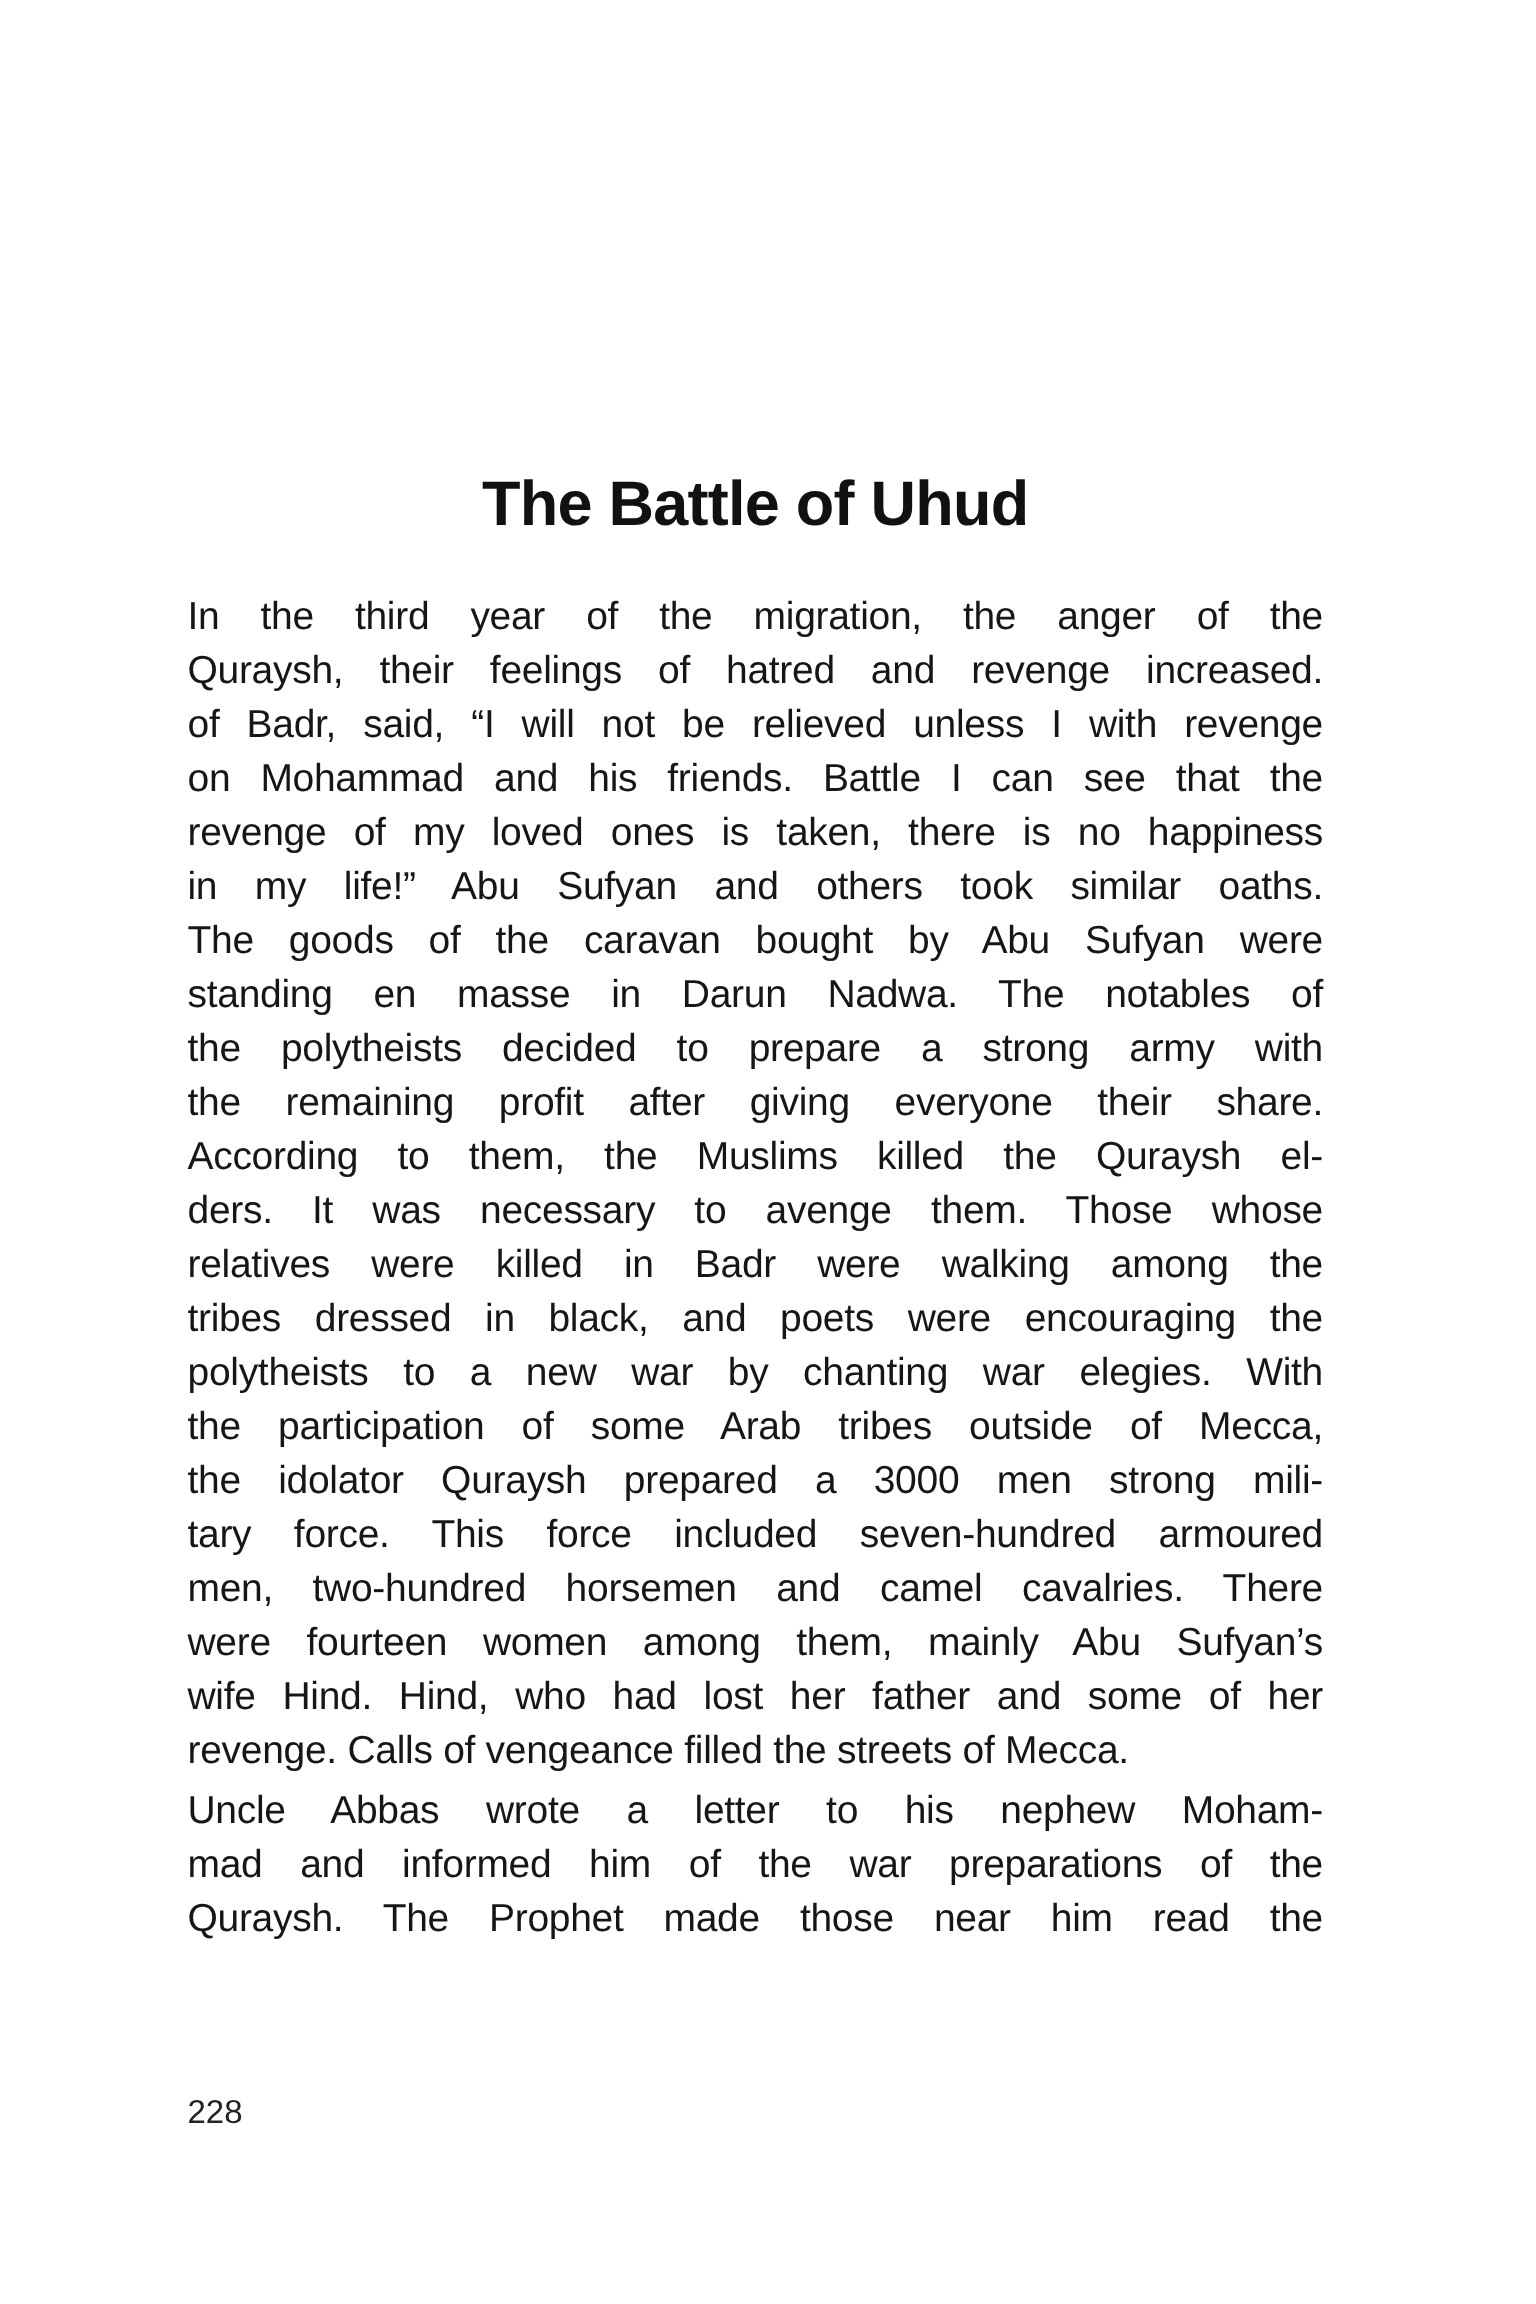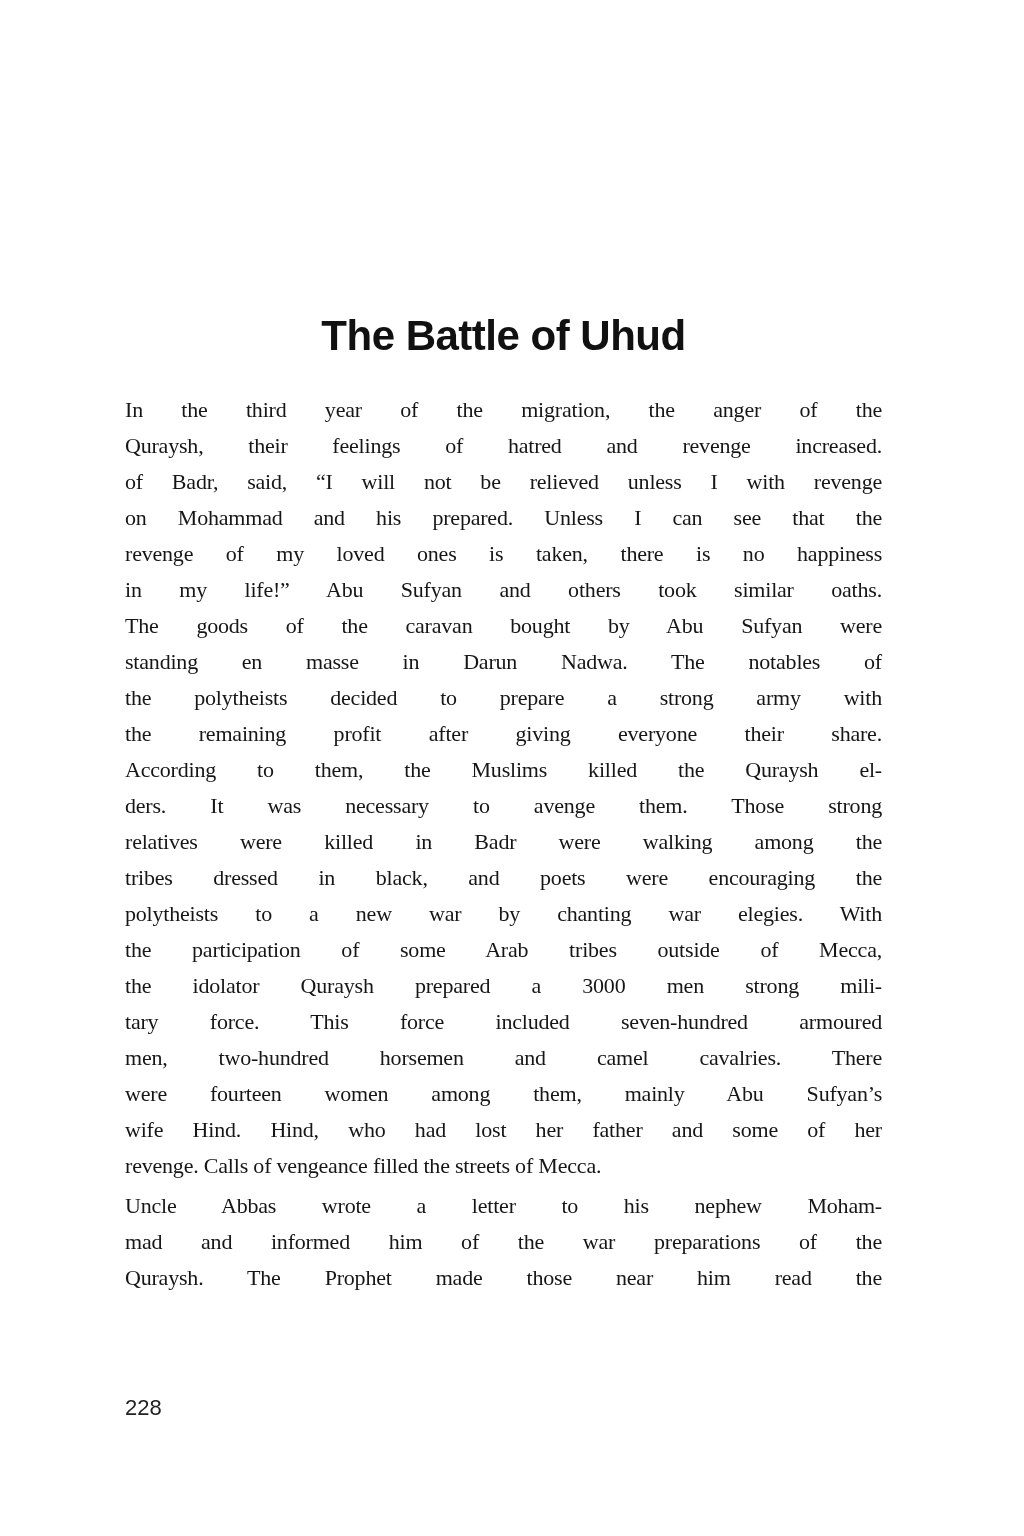--- a/index.html
+++ b/index.html
@@ -32,26 +32,25 @@
   }
   .body-text {
     position: absolute;
     top: 392px;
     left: 125px;
     width: 757px;
   }
   .paragraph { margin: 0; }
   .paragraph + .paragraph { margin-top: 4px; }
   .line {
-    font-size: 22px;
+    font-size: 26px;
     line-height: 36px;
     letter-spacing: -0.2px;
     text-align: justify;
     text-align-last: justify;
-    font-family: Liberation Serif, serif;
   }
   .line.last {
     text-align-last: left;
   }
   .page-number {
     position: absolute;
     left: 125px;
     top: 1392px;
     font-size: 22px;
     line-height: 32px;
@@ -62,29 +61,29 @@
 <body>
 
 <div class="page">
   <h1 class="title">The Battle of Uhud</h1>
 
   <div class="body-text">
       <div class="paragraph">
         <div class="line">In the third year of the migration, the anger of the</div>
         <div class="line">Quraysh, their feelings of hatred and revenge increased.</div>
         <div class="line">of Badr, said, “I will not be relieved unless I with revenge</div>
-        <div class="line">on Mohammad and his prepared. Unless I can see that the</div>
+        <div class="line">on Mohammad and his friends. Battle I can see that the</div>
         <div class="line">revenge of my loved ones is taken, there is no happiness</div>
         <div class="line">in my life!” Abu Sufyan and others took similar oaths.</div>
         <div class="line">The goods of the caravan bought by Abu Sufyan were</div>
         <div class="line">standing en masse in Darun Nadwa. The notables of</div>
         <div class="line">the polytheists decided to prepare a strong army with</div>
         <div class="line">the remaining profit after giving everyone their share.</div>
         <div class="line">According to them, the Muslims killed the Quraysh el-</div>
-        <div class="line">ders. It was necessary to avenge them. Those strong</div>
+        <div class="line">ders. It was necessary to avenge them. Those whose</div>
         <div class="line">relatives were killed in Badr were walking among the</div>
         <div class="line">tribes dressed in black, and poets were encouraging the</div>
         <div class="line">polytheists to a new war by chanting war elegies. With</div>
         <div class="line">the participation of some Arab tribes outside of Mecca,</div>
         <div class="line">the idolator Quraysh prepared a 3000 men strong mili-</div>
         <div class="line">tary force. This force included seven-hundred armoured</div>
         <div class="line">men, two-hundred horsemen and camel cavalries. There</div>
         <div class="line">were fourteen women among them, mainly Abu Sufyan’s</div>
         <div class="line">wife Hind. Hind, who had lost her father and some of her</div>
         <div class="line last">revenge. Calls of vengeance filled the streets of Mecca.</div>

